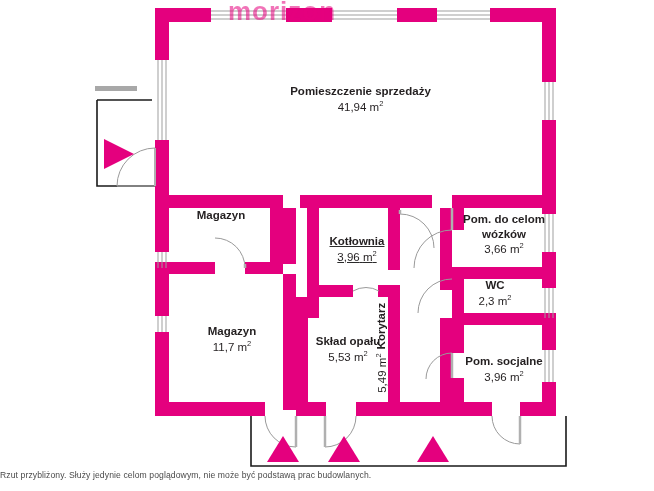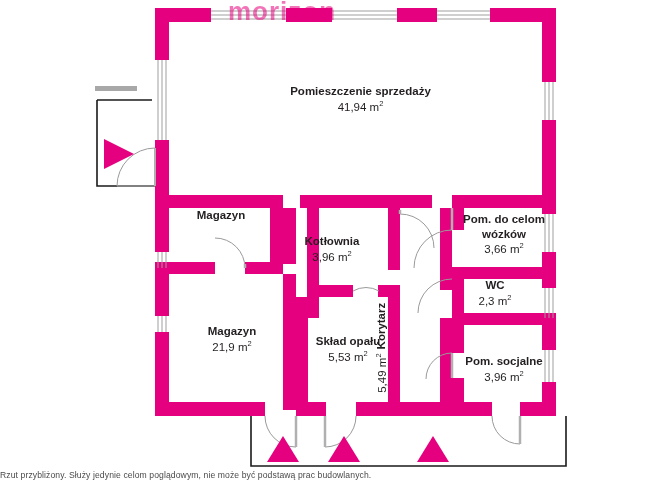--- a/index.html
+++ b/index.html
@@ -232,24 +232,24 @@
   <div class="room-name">Pomieszczenie sprzedaży</div>
   <div class="room-area"><span>41,94</span> <span>m</span><sup>2</sup></div>
 </div>
 
 <div class="room-label" style="left:166px;top:208px;width:110px;">
   <div class="room-name">Magazyn</div>
 </div>
 
 <div class="room-label" style="left:180px;top:324px;width:104px;">
   <div class="room-name">Magazyn</div>
-  <div class="room-area"><span>21,9</span> <span>m</span><sup>2</sup></div>
-</div>
-
-<div class="room-label" style="left:287px;top:234px;width:90px;">
+  <div class="room-area"><span>11,7</span> <span>m</span><sup>2</sup></div>
+</div>
+
+<div class="room-label" style="left:312px;top:234px;width:90px;text-decoration:underline;">
   <div class="room-name">Kotłownia</div>
   <div class="room-area"><span>3,96</span> <span>m</span><sup>2</sup></div>
 </div>
 
 <div class="room-label" style="left:302px;top:334px;width:92px;">
   <div class="room-name">Skład opału</div>
   <div class="room-area"><span>5,53</span> <span>m</span><sup>2</sup></div>
 </div>
 
 <div class="room-label rot" style="left:382px;top:340px;width:80px;margin-left:-40px;">

